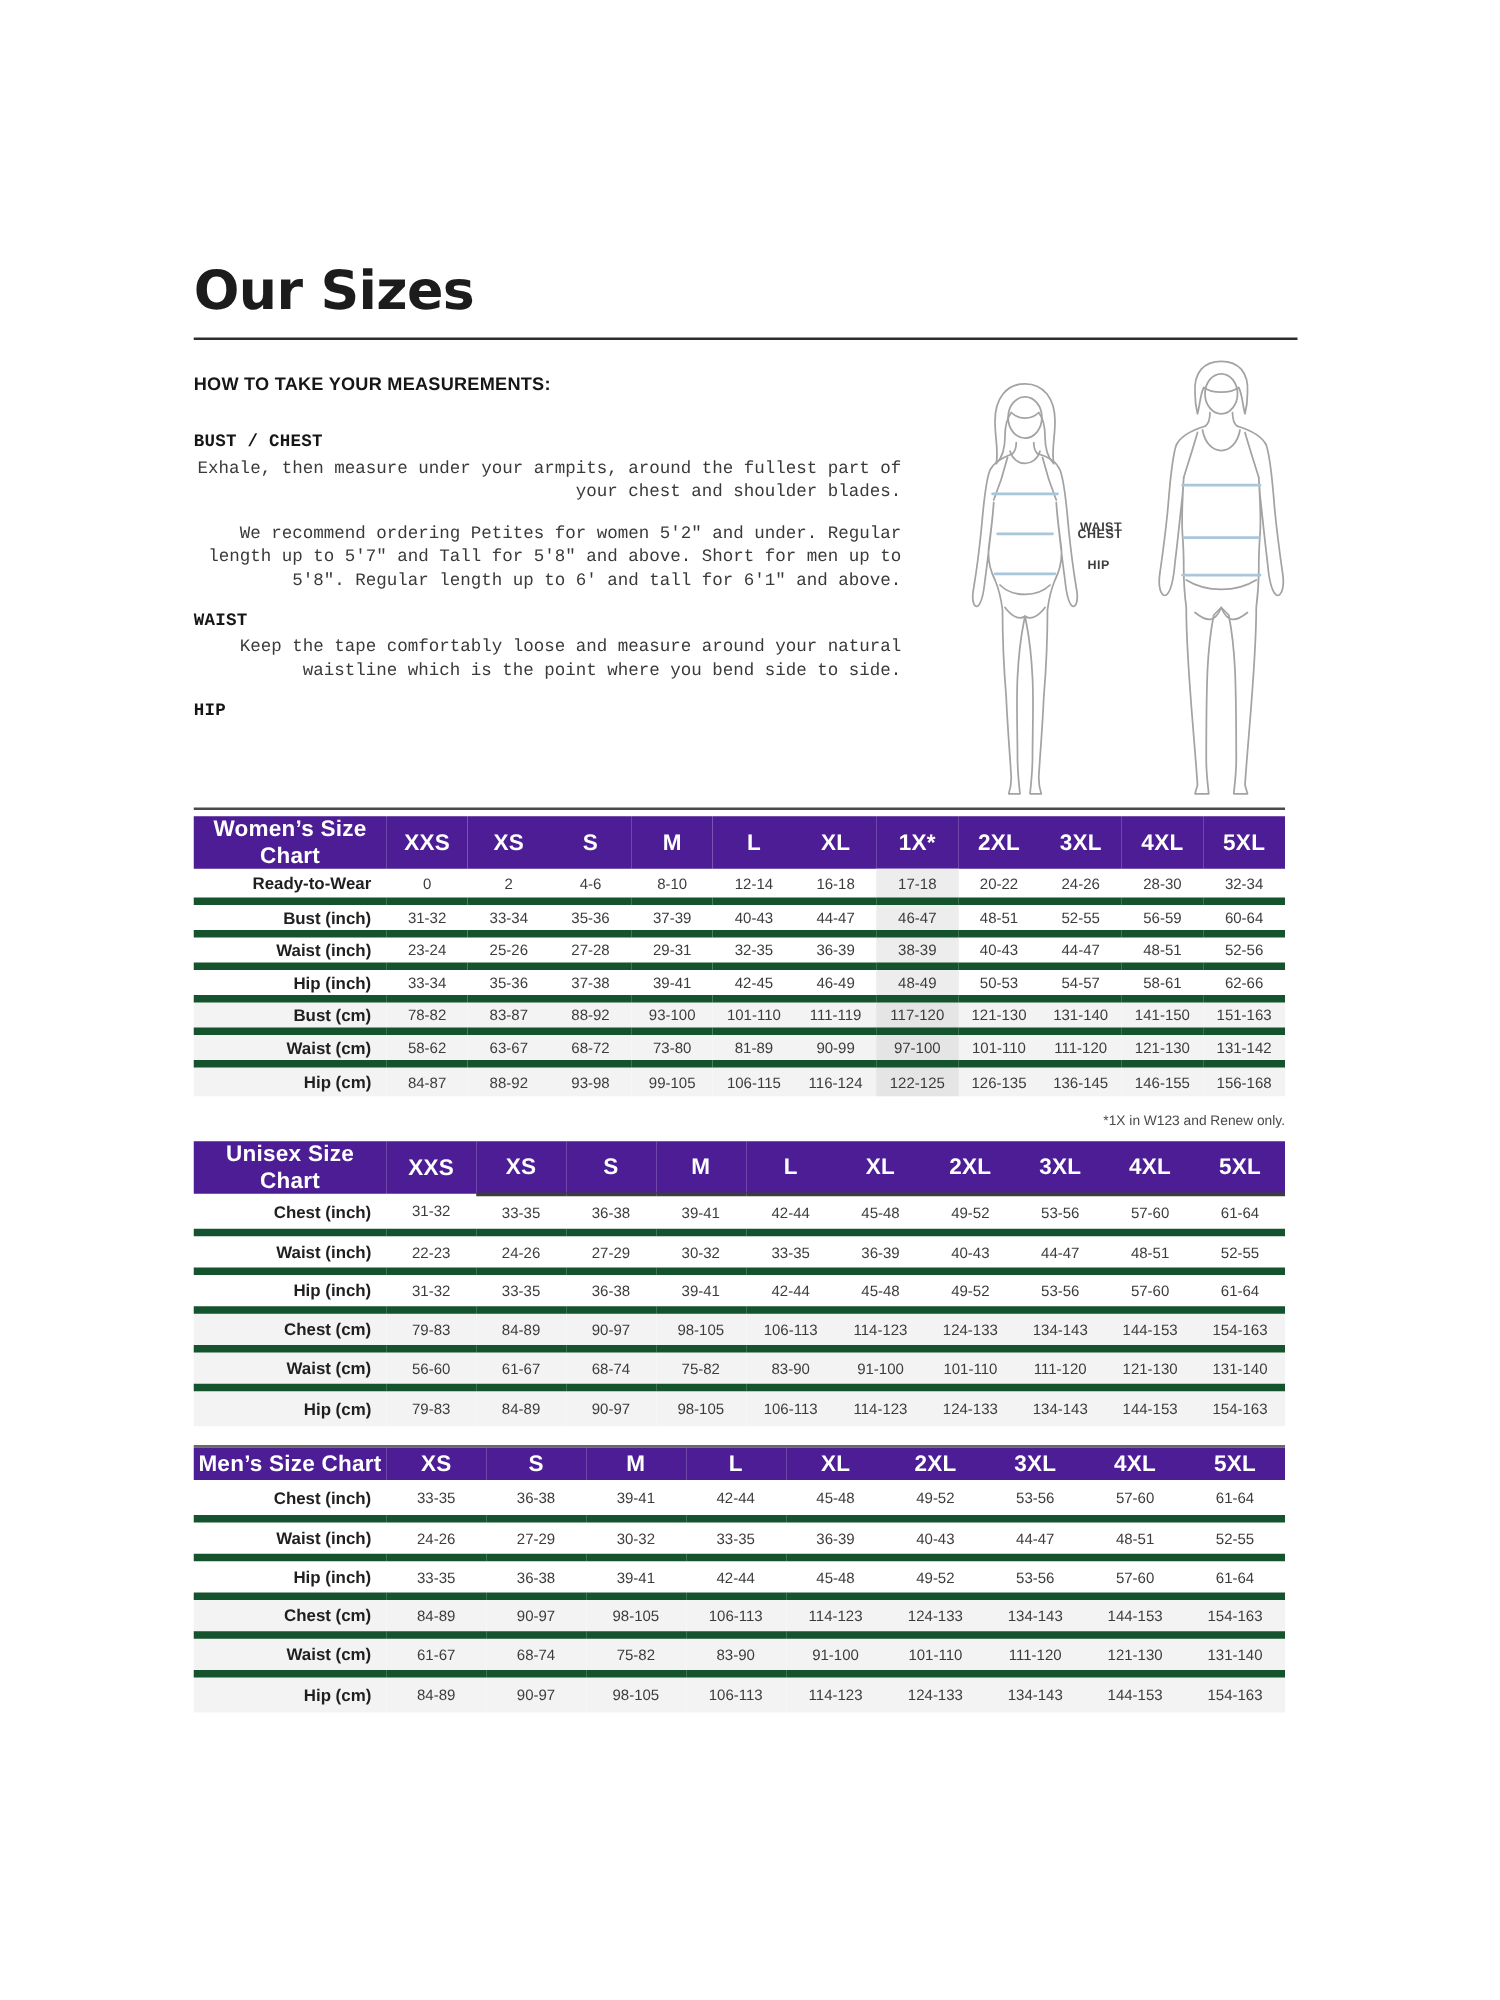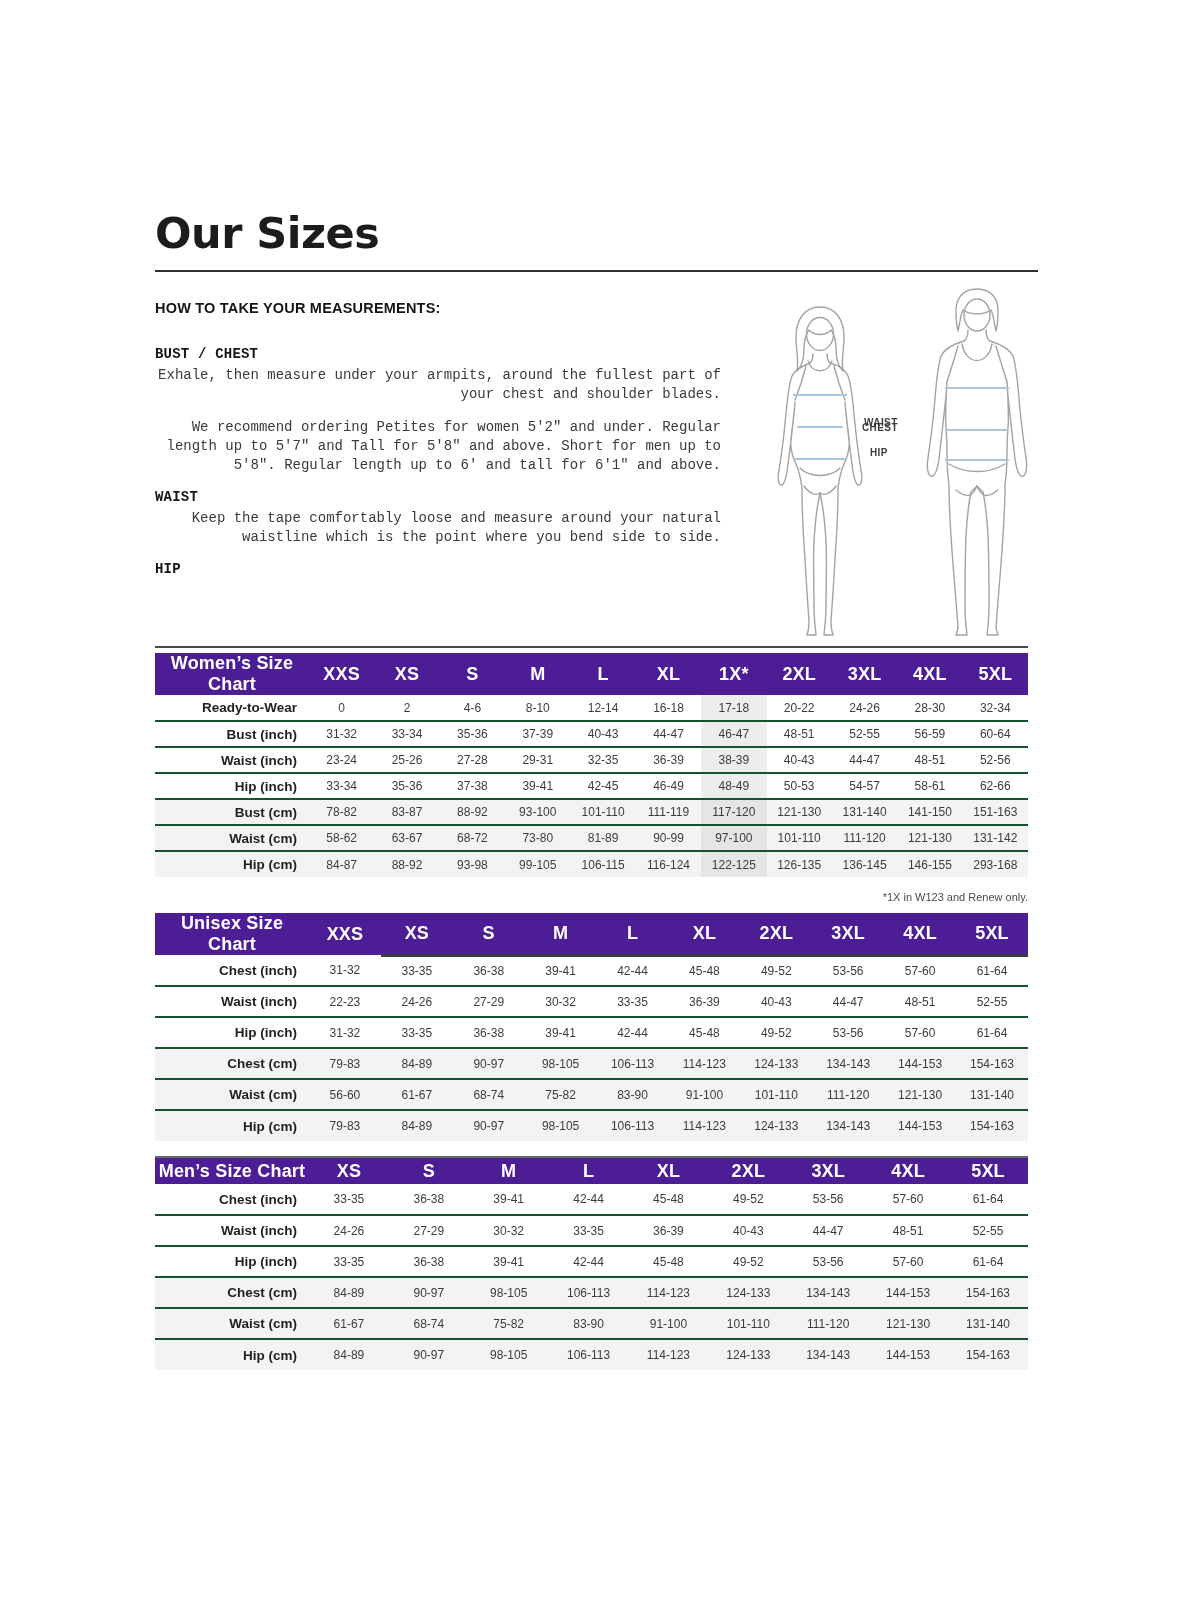--- a/index.html
+++ b/index.html
@@ -33,21 +33,21 @@
   .block-men { top:1156px; }
   .block-men::before { content:""; display:block; border-top:2px solid #686868; }
 
   .size-table { width:873px; border-collapse:collapse; table-layout:fixed; }
   .size-table col.label-col { width:154px; }
   .size-table thead th { background:#4c1d95; color:#fff; font-size:18px; font-weight:700;
                          height:26px; text-align:center; letter-spacing:0.2px; }
   .size-table thead th.hdr-underline { border-bottom:3px solid #3c3c3c; }
   .size-table tbody th { font-size:13.5px; font-weight:700; color:#1f1f1f; text-align:right; padding-right:12px; }
   .size-table tbody td { font-size:12px; color:#3c3c3c; text-align:center; }
-  .size-table tbody tr + tr { border-top:2px solid #14532d; }
+  .size-table tbody tr + tr { border-top:6px solid #14532d; }
   .size-table tbody tr.shaded { background:#f3f3f3; }
   .size-table td.hl { background:#ededed; }
   .size-table tr.shaded td.hl { background:#e5e5e5; }
   .block-women .size-table tbody tr { height:26px; }
   .block-unisex .size-table tbody tr, .block-men .size-table tbody tr { height:31px; }
 
   .footnote { position:absolute; left:155px; top:891px; width:873px; text-align:right;
               font-size:11px; color:#4a4a4a; }
 </style>
 </head>
@@ -241,21 +241,21 @@
             <td>84-87</td>
             <td>88-92</td>
             <td>93-98</td>
             <td>99-105</td>
             <td>106-115</td>
             <td>116-124</td>
             <td class="hl">122-125</td>
             <td>126-135</td>
             <td>136-145</td>
             <td>146-155</td>
-            <td>293-168</td>
+            <td>156-168</td>
           </tr>
         </tbody>
       </table>
     </div>
   <div class="footnote">*1X in W123 and Renew only.</div>
   <div class="table-block block-unisex">
       <table class="size-table">
         <colgroup>
           <col class="label-col">
           <col>

